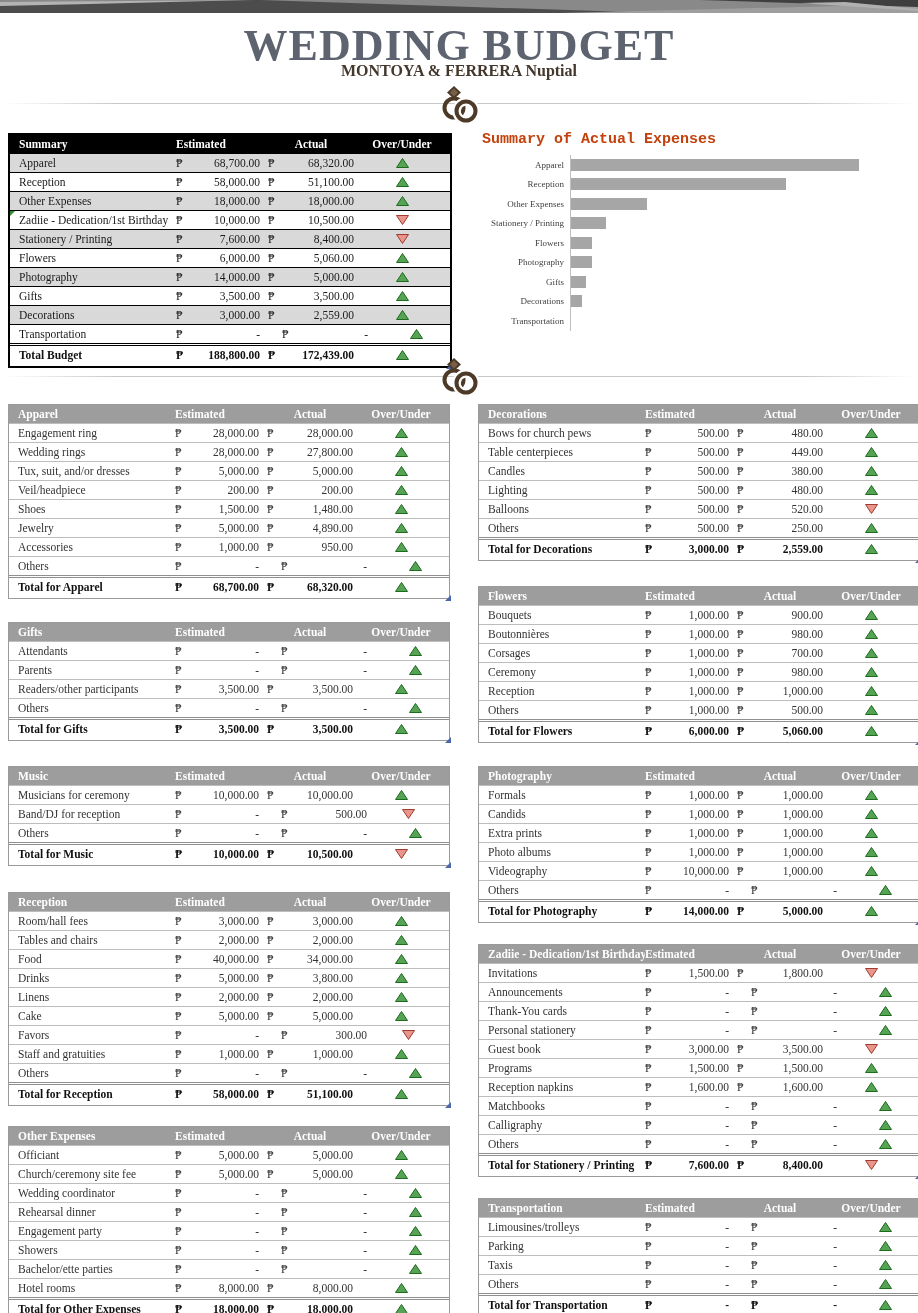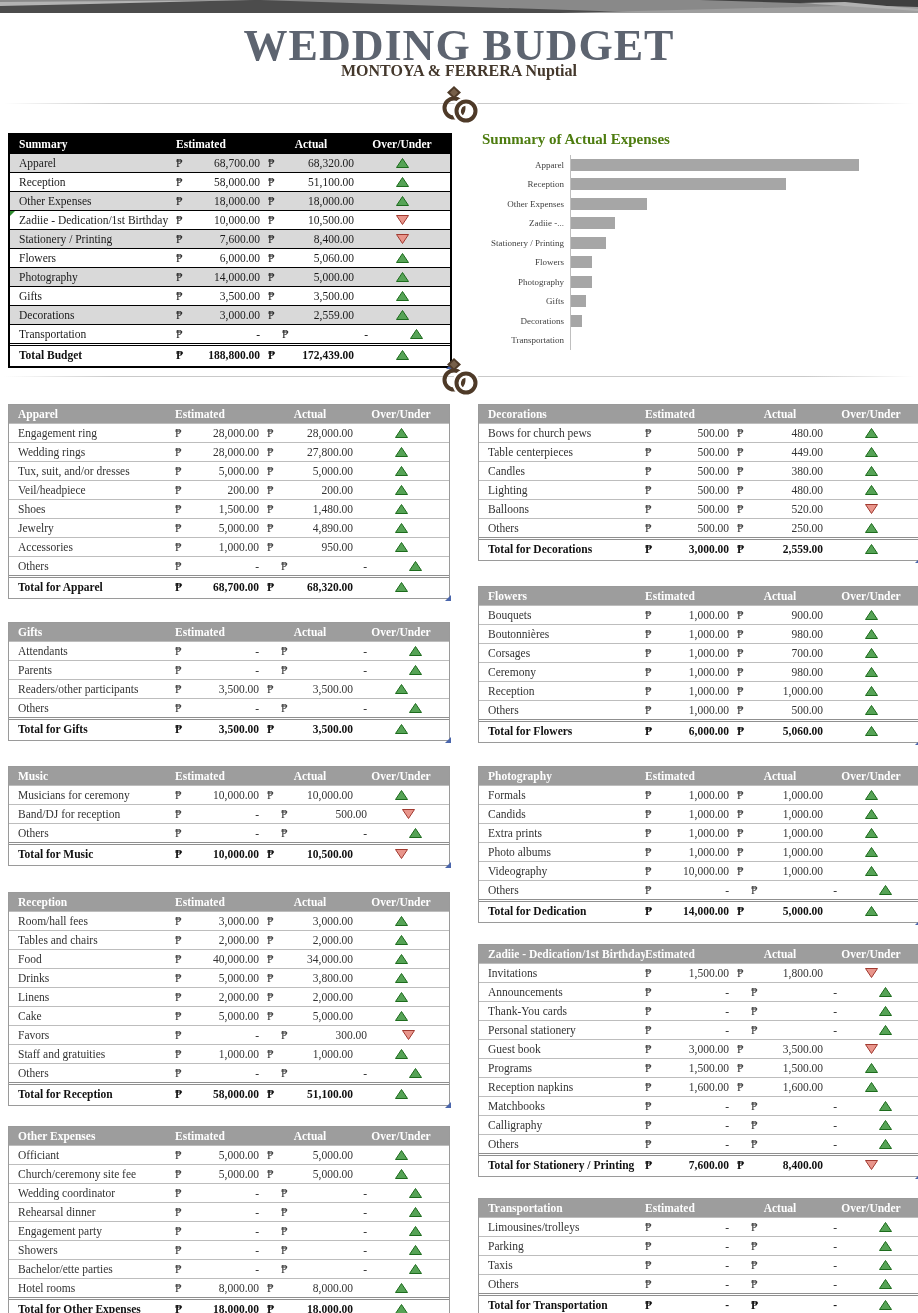--- a/index.html
+++ b/index.html
@@ -63,21 +63,21 @@
   #tbl-music{left:8px;top:766px;}
   #tbl-reception{left:8px;top:892px;}
   #tbl-other-expenses{left:8px;top:1126px;}
   #tbl-decorations{left:478px;top:404px;}
   #tbl-flowers{left:478px;top:586px;}
   #tbl-photography{left:478px;top:766px;}
   #tbl-zadiie{left:478px;top:944px;}
   #tbl-transportation{left:478px;top:1198px;}
   
   .chart{position:absolute;left:478px;top:131px;width:440px;height:228px;}
-  .chart-title{font-size:15px;font-weight:bold;color:#4d7c0f;padding-left:4px;}
+  .chart-title{font-size:15px;font-weight:bold;color:#c2410c;padding-left:4px;font-family:Liberation Mono, monospace;}
   .chart-plot{position:relative;margin-top:7px;}
   .chart-row{display:flex;height:19.5px;align-items:center;}
   .chart-label{flex:0 0 86px;text-align:right;padding-right:6px;
     font-size:9px;color:#3f3f3f;white-space:nowrap;overflow:hidden;}
   .chart-baraea{flex:1 1 auto;border-left:1px solid #bfbfbf;height:100%;
     display:flex;align-items:center;}
   .chart-bar{height:12px;background:#a6a6a6;}
 </style>
 </head>
 <body>
@@ -254,26 +254,20 @@
           <div class="chart-bar" style="width: 215px; background: rgb(166, 166, 166);"></div>
         </div>
       </div>
       <div class="chart-row">
         <div class="chart-label">Other Expenses</div>
         <div class="chart-baraea">
           <div class="chart-bar" style="width: 76px; background: rgb(166, 166, 166);"></div>
         </div>
       </div>
       <div class="chart-row">
-        <div class="chart-label">Zadiie -...</div>
-        <div class="chart-baraea">
-          <div class="chart-bar" style="width: 44px; background: rgb(166, 166, 166);"></div>
-        </div>
-      </div>
-      <div class="chart-row">
         <div class="chart-label">Stationery / Printing</div>
         <div class="chart-baraea">
           <div class="chart-bar" style="width: 35px; background: rgb(166, 166, 166);"></div>
         </div>
       </div>
       <div class="chart-row">
         <div class="chart-label">Flowers</div>
         <div class="chart-baraea">
           <div class="chart-bar" style="width: 21px; background: rgb(166, 166, 166);"></div>
         </div>
@@ -1015,21 +1009,21 @@
         <div class="c sym">₱</div>
         <div class="c val-est dash">-</div>
         <div class="c gap"></div>
         <div class="c sym">₱</div>
         <div class="c val-act dash">-</div>
         <div class="c tri"><svg width="13" height="10" viewBox="0 0 13 10">
             <polygon points="6.5,0.5 12.5,9.5 0.5,9.5" fill="#56a356" stroke="#1d6b1d" stroke-width="1"></polygon>
           </svg></div>
       </div>
       <div class="t-total">
-        <div class="c label">Total for Dedication</div>
+        <div class="c label">Total for Photography</div>
         <div class="c sym">₱</div>
         <div class="c val-est">14,000.00</div>
         <div class="c gap"></div>
         <div class="c sym">₱</div>
         <div class="c val-act">5,000.00</div>
         <div class="c tri"><svg width="13" height="10" viewBox="0 0 13 10">
             <polygon points="6.5,0.5 12.5,9.5 0.5,9.5" fill="#56a356" stroke="#1d6b1d" stroke-width="1"></polygon>
           </svg></div>
       </div>
       <div class="rs-handle"></div>

